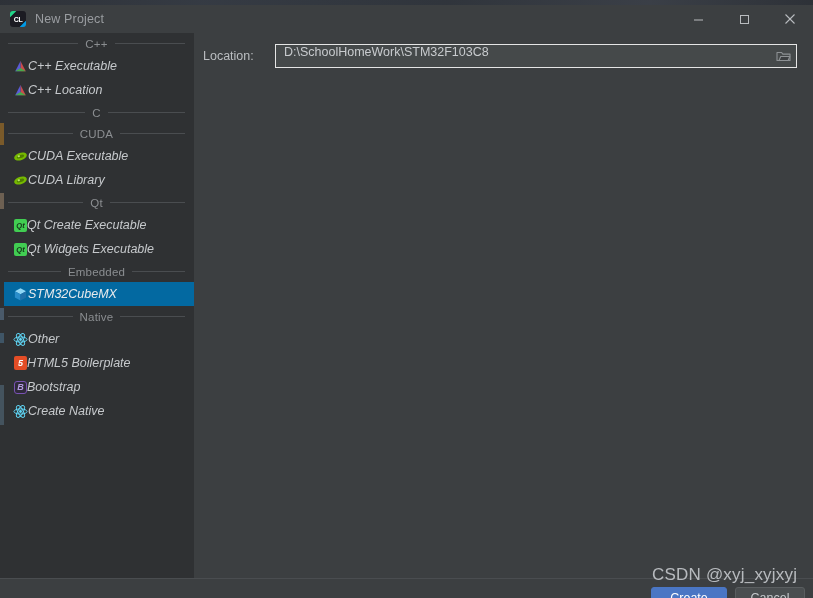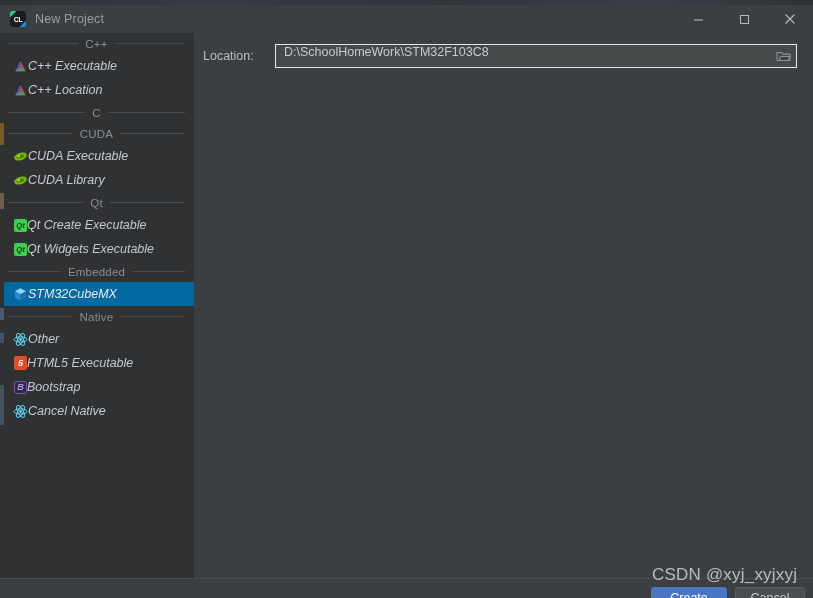--- a/index.html
+++ b/index.html
@@ -303,36 +303,36 @@
               <circle cx="8" cy="8" r="1.5" fill="#61dafb"></circle>
               <ellipse cx="8" cy="8" rx="7" ry="2.8" fill="none" stroke="#61dafb" stroke-width="1"></ellipse>
               <ellipse cx="8" cy="8" rx="7" ry="2.8" fill="none" stroke="#61dafb" stroke-width="1" transform="rotate(60 8 8)"></ellipse>
               <ellipse cx="8" cy="8" rx="7" ry="2.8" fill="none" stroke="#61dafb" stroke-width="1" transform="rotate(120 8 8)"></ellipse>
             </svg>
           </span>
           <span>Other</span>
         </div>
         <div class="row">
           <span class="ic ic-html5">5</span>
-          <span>HTML5 Executable</span>
+          <span>HTML5 Boilerplate</span>
         </div>
         <div class="row">
           <span class="ic ic-bootstrap">B</span>
           <span>Bootstrap</span>
         </div>
         <div class="row">
           <span class="ic ic-react">
             <svg width="15" height="15" viewBox="0 0 16 16">
               <circle cx="8" cy="8" r="1.5" fill="#61dafb"></circle>
               <ellipse cx="8" cy="8" rx="7" ry="2.8" fill="none" stroke="#61dafb" stroke-width="1"></ellipse>
               <ellipse cx="8" cy="8" rx="7" ry="2.8" fill="none" stroke="#61dafb" stroke-width="1" transform="rotate(60 8 8)"></ellipse>
               <ellipse cx="8" cy="8" rx="7" ry="2.8" fill="none" stroke="#61dafb" stroke-width="1" transform="rotate(120 8 8)"></ellipse>
             </svg>
           </span>
-          <span>Cancel Native</span>
+          <span>Create Native</span>
         </div>
       </div>
 
     <div class="pane">
       <div class="field-row">
         <div class="field-label">Location:</div>
         <div class="field-wrap">
           <div class="field-value" title="Project location">D:\SchoolHomeWork\STM32F103C8</div>
           <div class="browse-btn">
             <svg width="15" height="13" viewBox="0 0 15 13">

